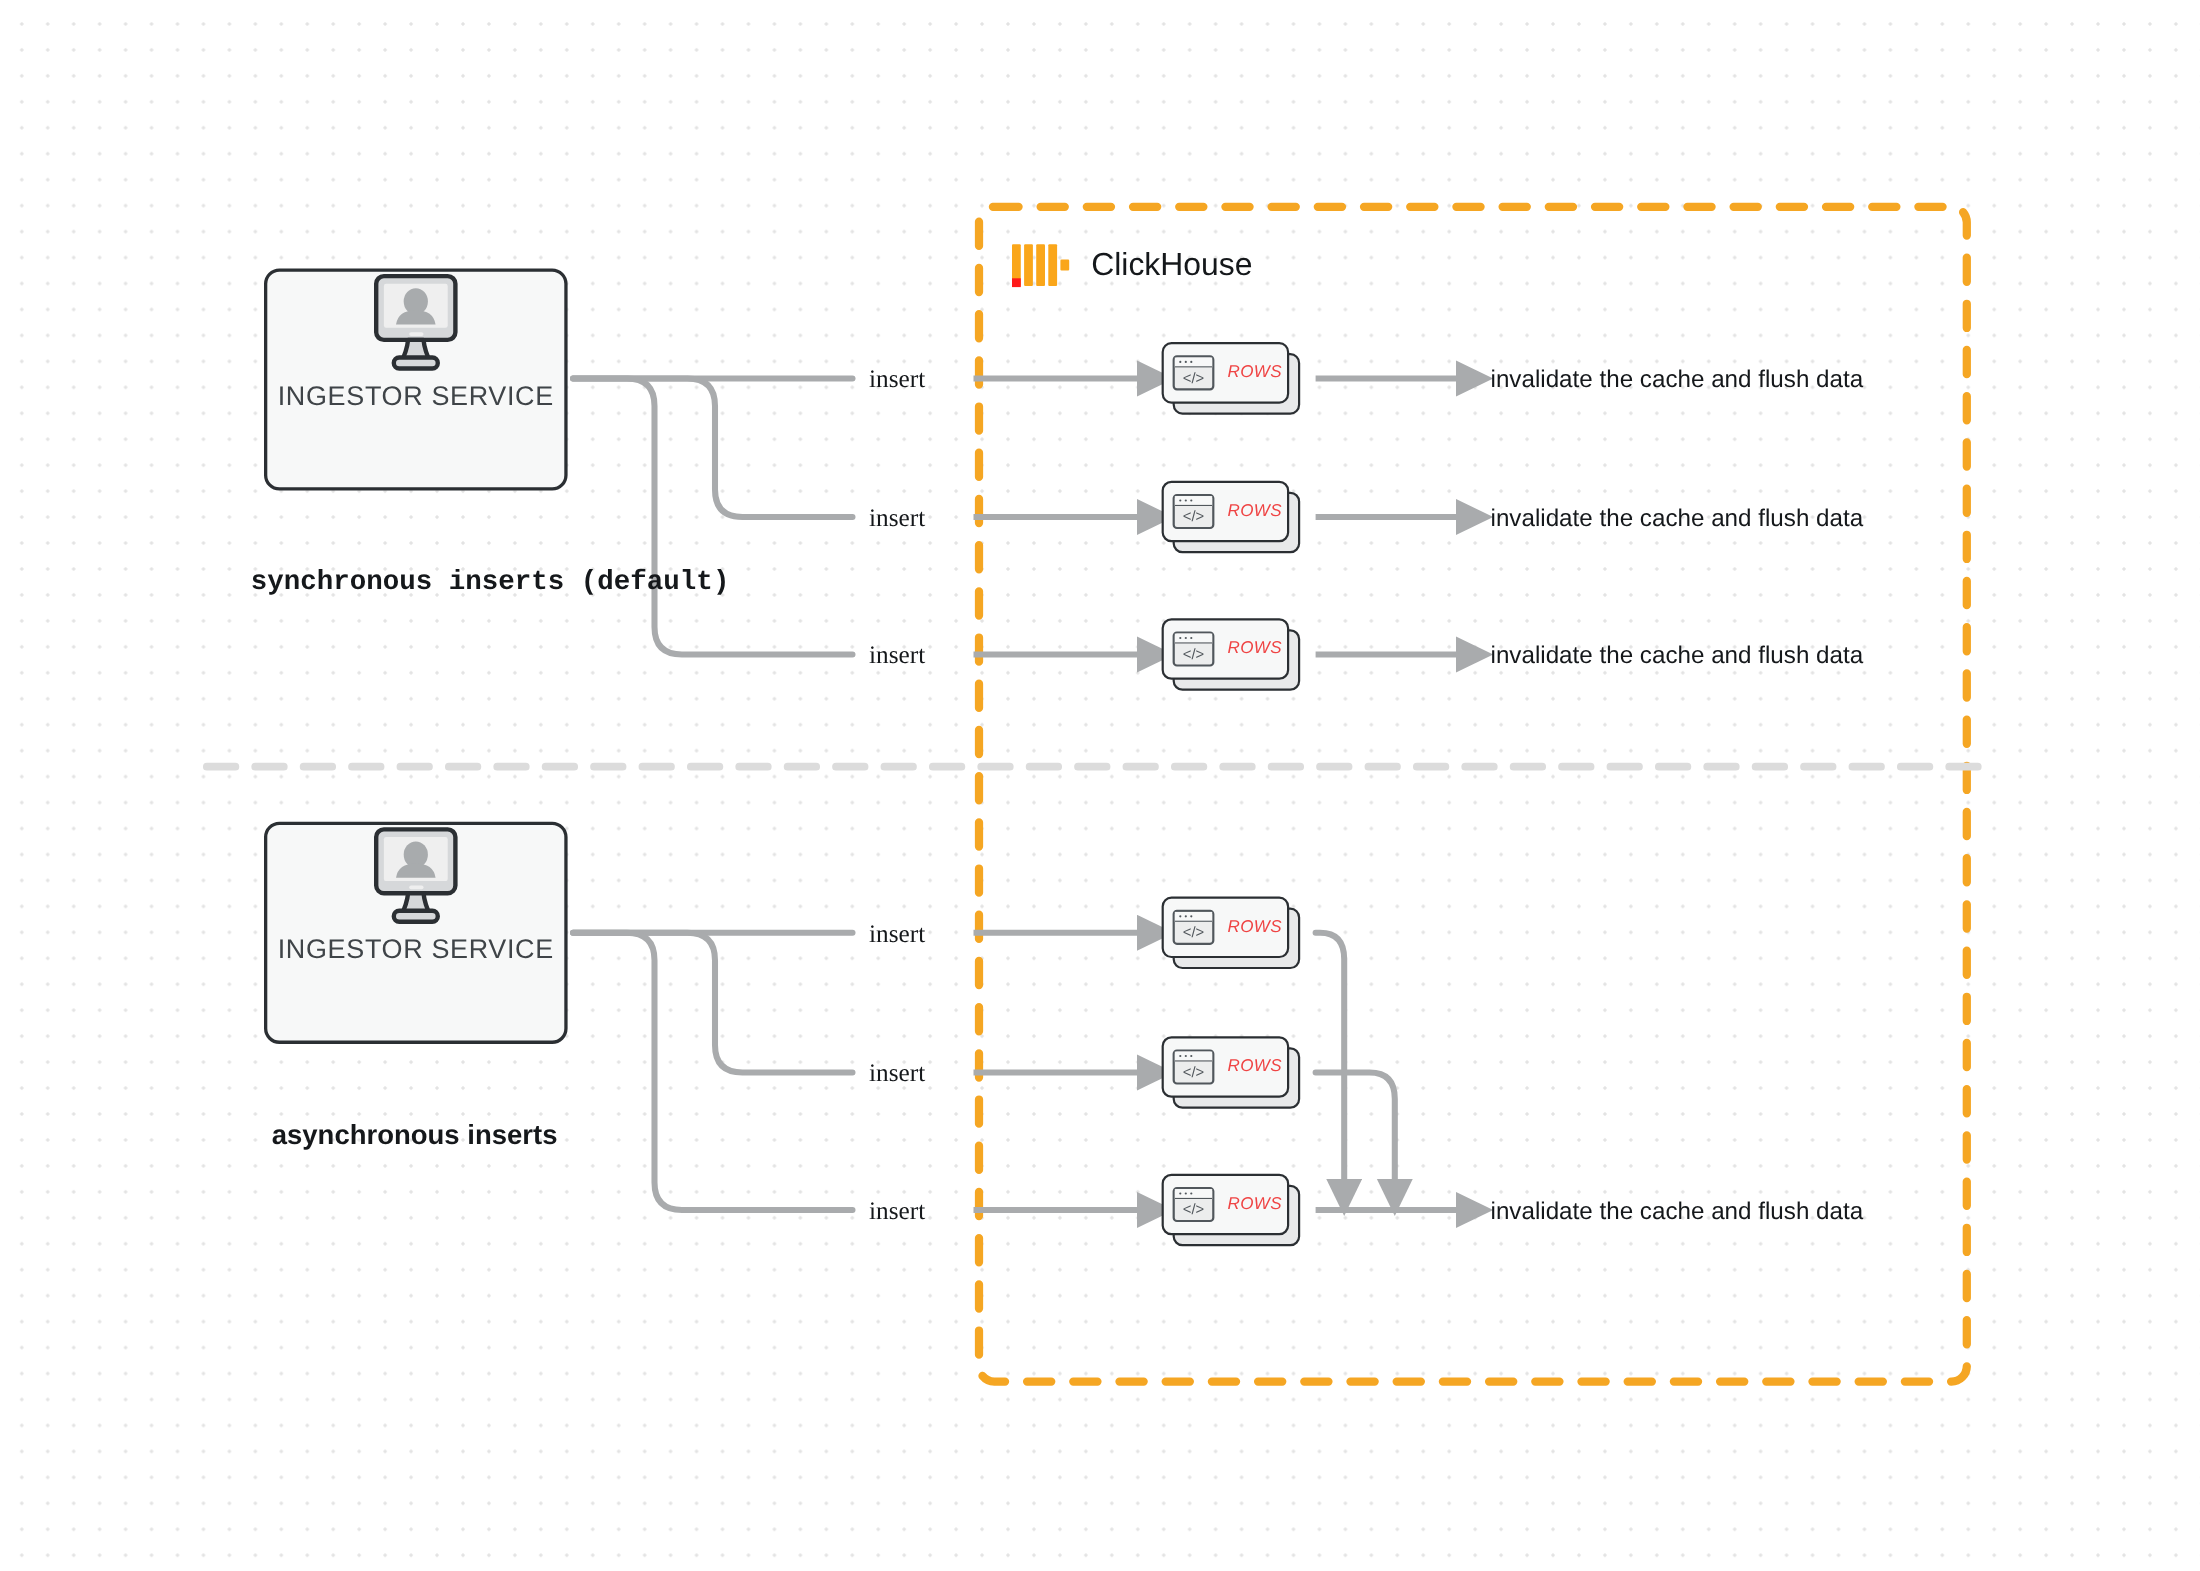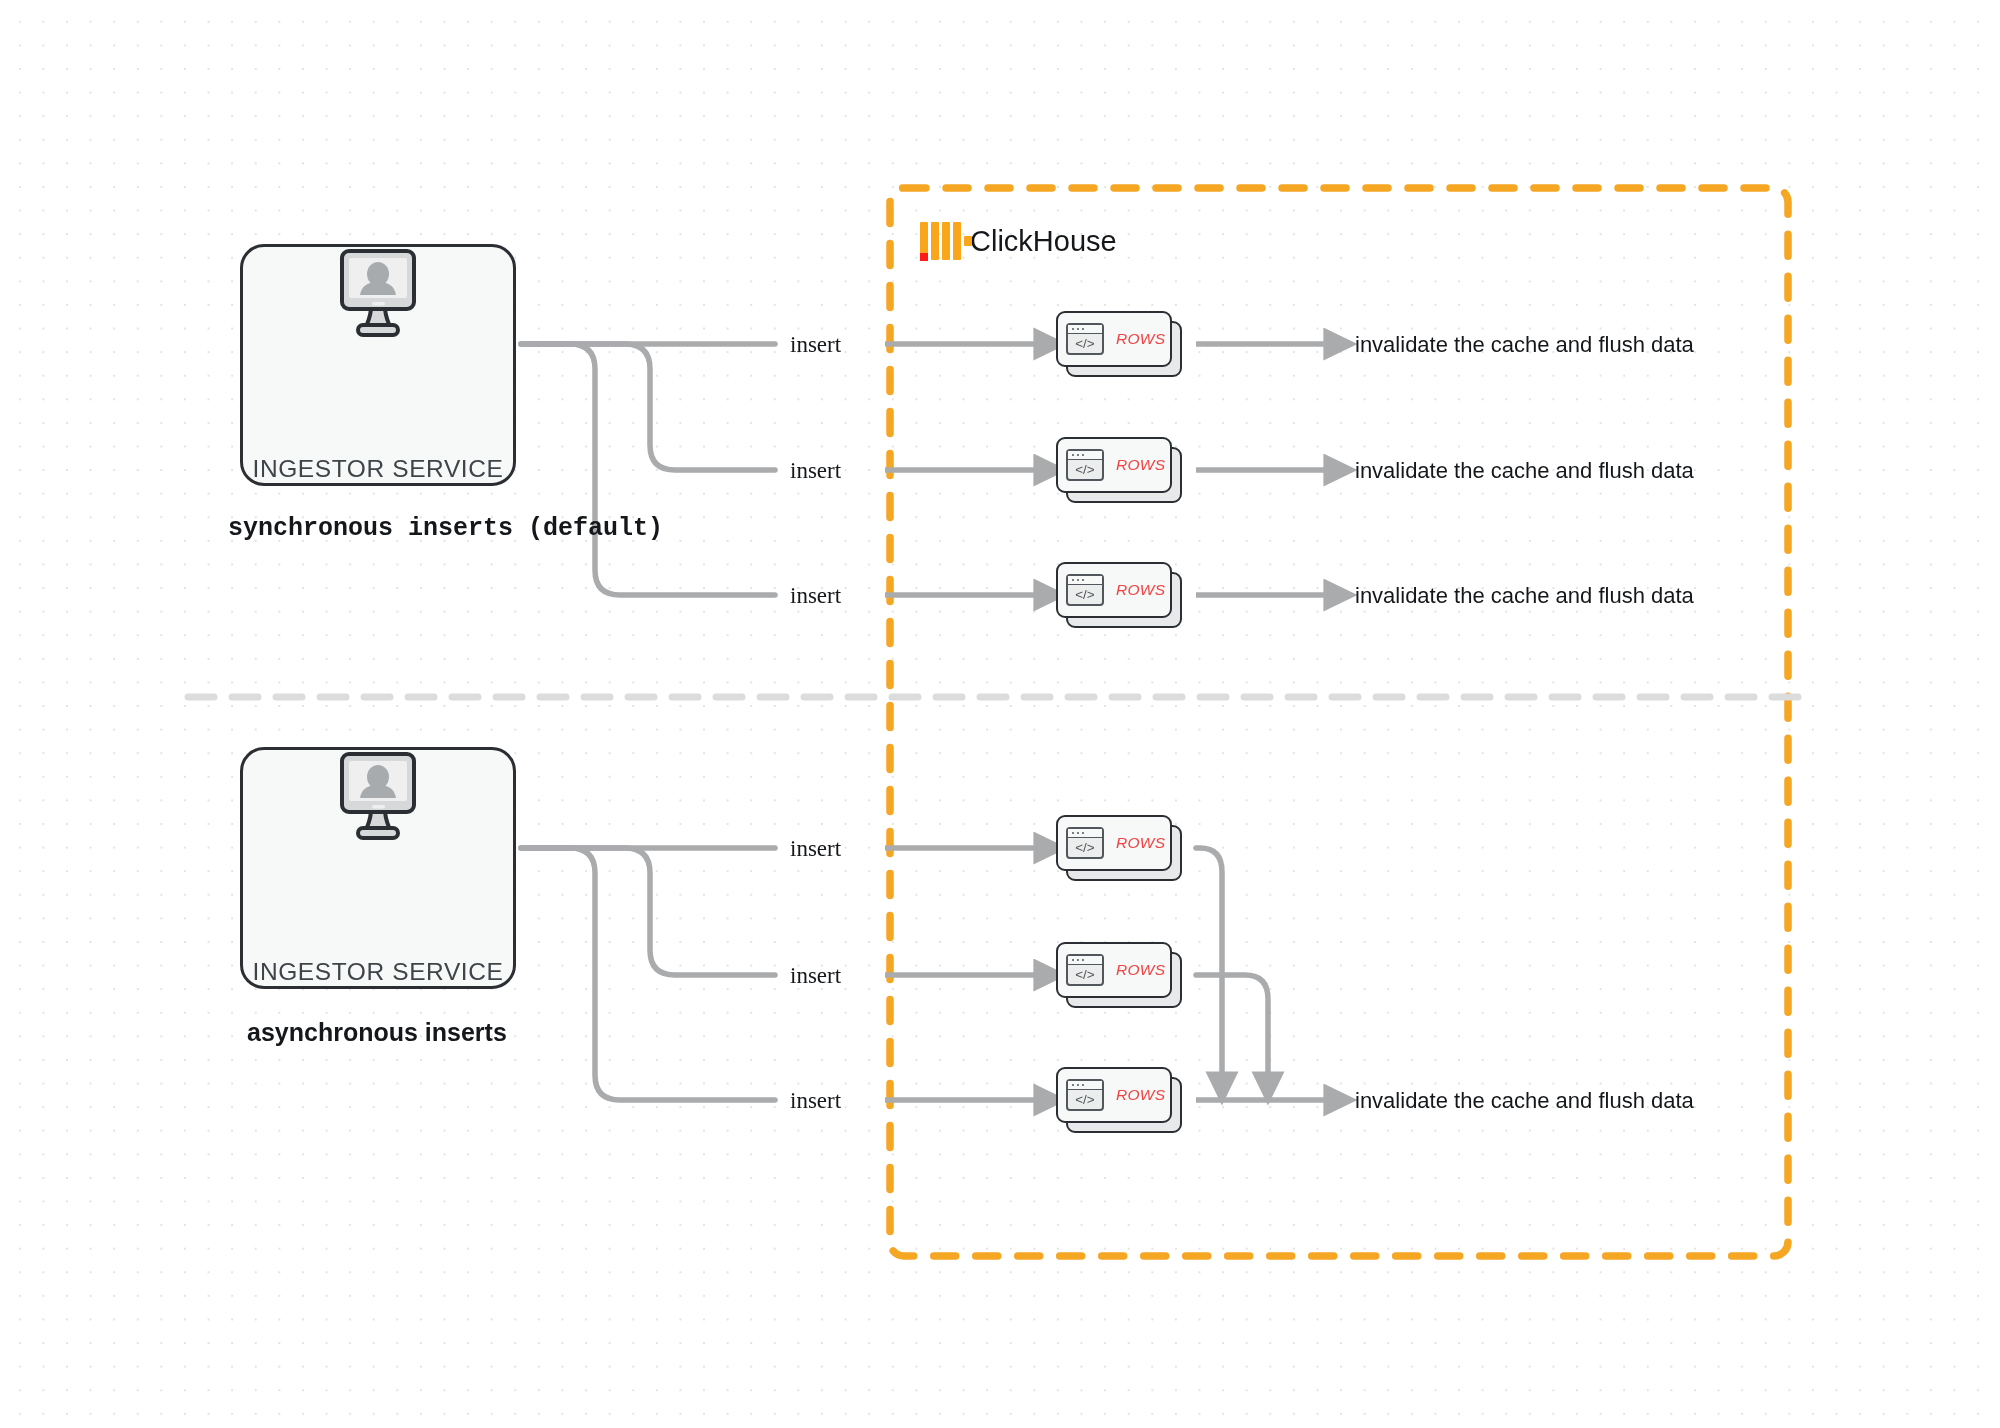--- a/index.html
+++ b/index.html
@@ -27,29 +27,29 @@
     top: 0;
     width: 2000px;
     height: 1428px;
     pointer-events: none;
   }
 
   
   .ingestor {
     position: absolute;
     width: 276px;
-    height: 242px;
+    height: 202px;
     background: #f7f8f8;
     border: 3.5px solid #2b2f33;
-    border-radius: 24px;
+    border-radius: 14px;
     box-sizing: border-box;
     display: flex;
     flex-direction: column;
     align-items: center;
-    justify-content: space-between;
+    justify-content: flex-start;
   }
   .ingestor .monitor {
     width: 108px;
     height: 92px;
     position: relative;
     margin-bottom: 8px;
   }
   .ingestor-label {
     font-size: 24.5px;
     letter-spacing: 0.6px;
@@ -64,20 +64,21 @@
     font-weight: bold;
     color: #15181b;
     white-space: nowrap;
   }
 
   
   .ch-brand {
     position: absolute;
     display: flex;
     align-items: center;
+    gap: 22px;
     text-align: right;
   }
   .ch-logo {
     position: relative;
     width: 50px;
     height: 38px;
   }
   .ch-logo i {
     position: absolute;
     background: #faa61a;

